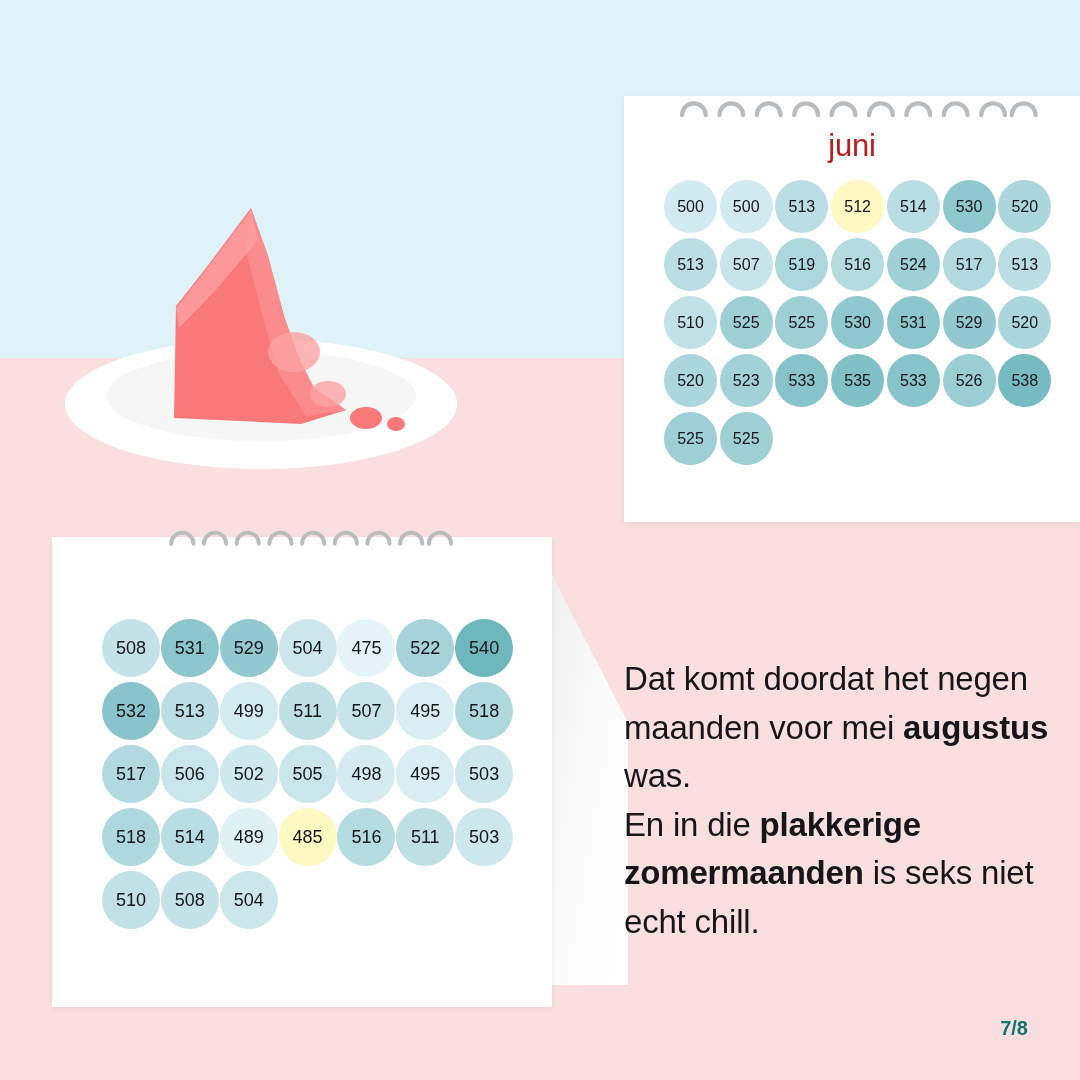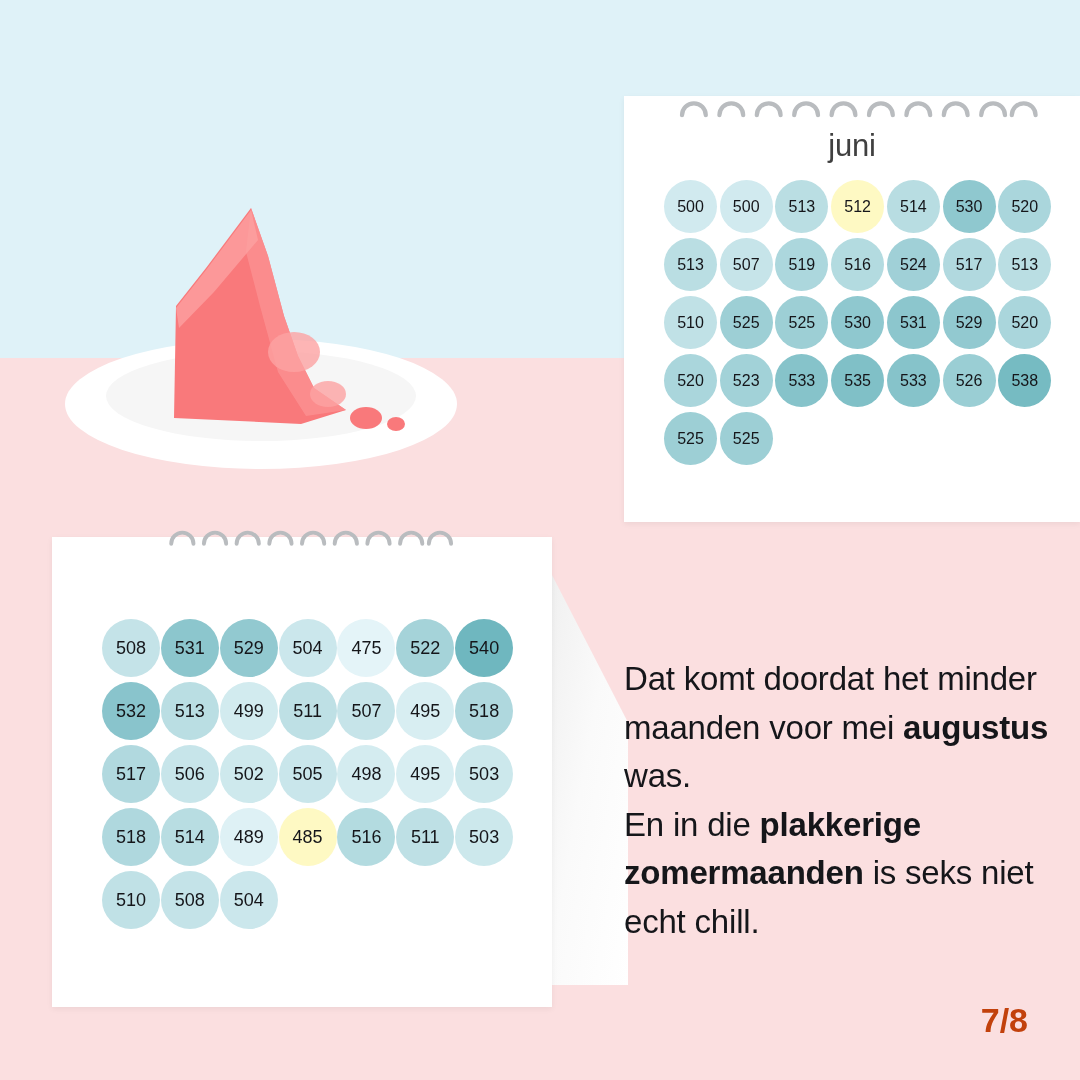--- a/index.html
+++ b/index.html
@@ -57,23 +57,23 @@
     line-height: 1.47;
     color: #15161a;
     letter-spacing: -0.2px;
   }
   .body-text b { font-weight: 700; }
 
   .page-counter {
     position: absolute;
     right: 52px;
     bottom: 40px;
-    font-size: 34px;
+    font-size: 20px;
     font-weight: 700;
-    color: #c2410c;
+    color: #0f766e;
   }
 
   
   .cake-wrap {
     position: absolute;
     left: 46px;
     top: 196px;
     width: 440px;
     height: 290px;
   }
@@ -91,21 +91,21 @@
     position: absolute;
     left: 0;
     top: 0;
     height: 34px;
   }
   .cal-title {
     position: absolute;
     width: 100%;
     text-align: center;
     font-size: 31px;
-    color: #404040;
+    color: #b91c1c;
     letter-spacing: -0.2px;
   }
   .cal-grid {
     position: absolute;
     display: grid;
     grid-template-columns: repeat(7, 1fr);
   }
   .day {
     border-radius: 50%;
     display: flex;
@@ -262,18 +262,18 @@
         <div class="day" style="background: rgb(179, 219, 224);">516</div>
         <div class="day" style="background: rgb(190, 224, 229);">511</div>
         <div class="day" style="background: rgb(204, 232, 236);">503</div>
         <div class="day" style="background: rgb(192, 225, 230);">510</div>
         <div class="day" style="background: rgb(196, 227, 232);">508</div>
         <div class="day" style="background: rgb(203, 231, 236);">504</div>
       </div>
   </div>
 
   <div class="body-text">
-    <span>Dat komt doordat het minder maanden voor mei </span><b>augustus</b><span> was.</span><br>
+    <span>Dat komt doordat het negen maanden voor mei </span><b>augustus</b><span> was.</span><br>
     <span>En in die </span><b>plakkerige zomermaanden</b><span> is seks niet echt chill.</span>
   </div>
 
   <div class="page-counter">7/8</div>
 </div>
 
 </body></html>

